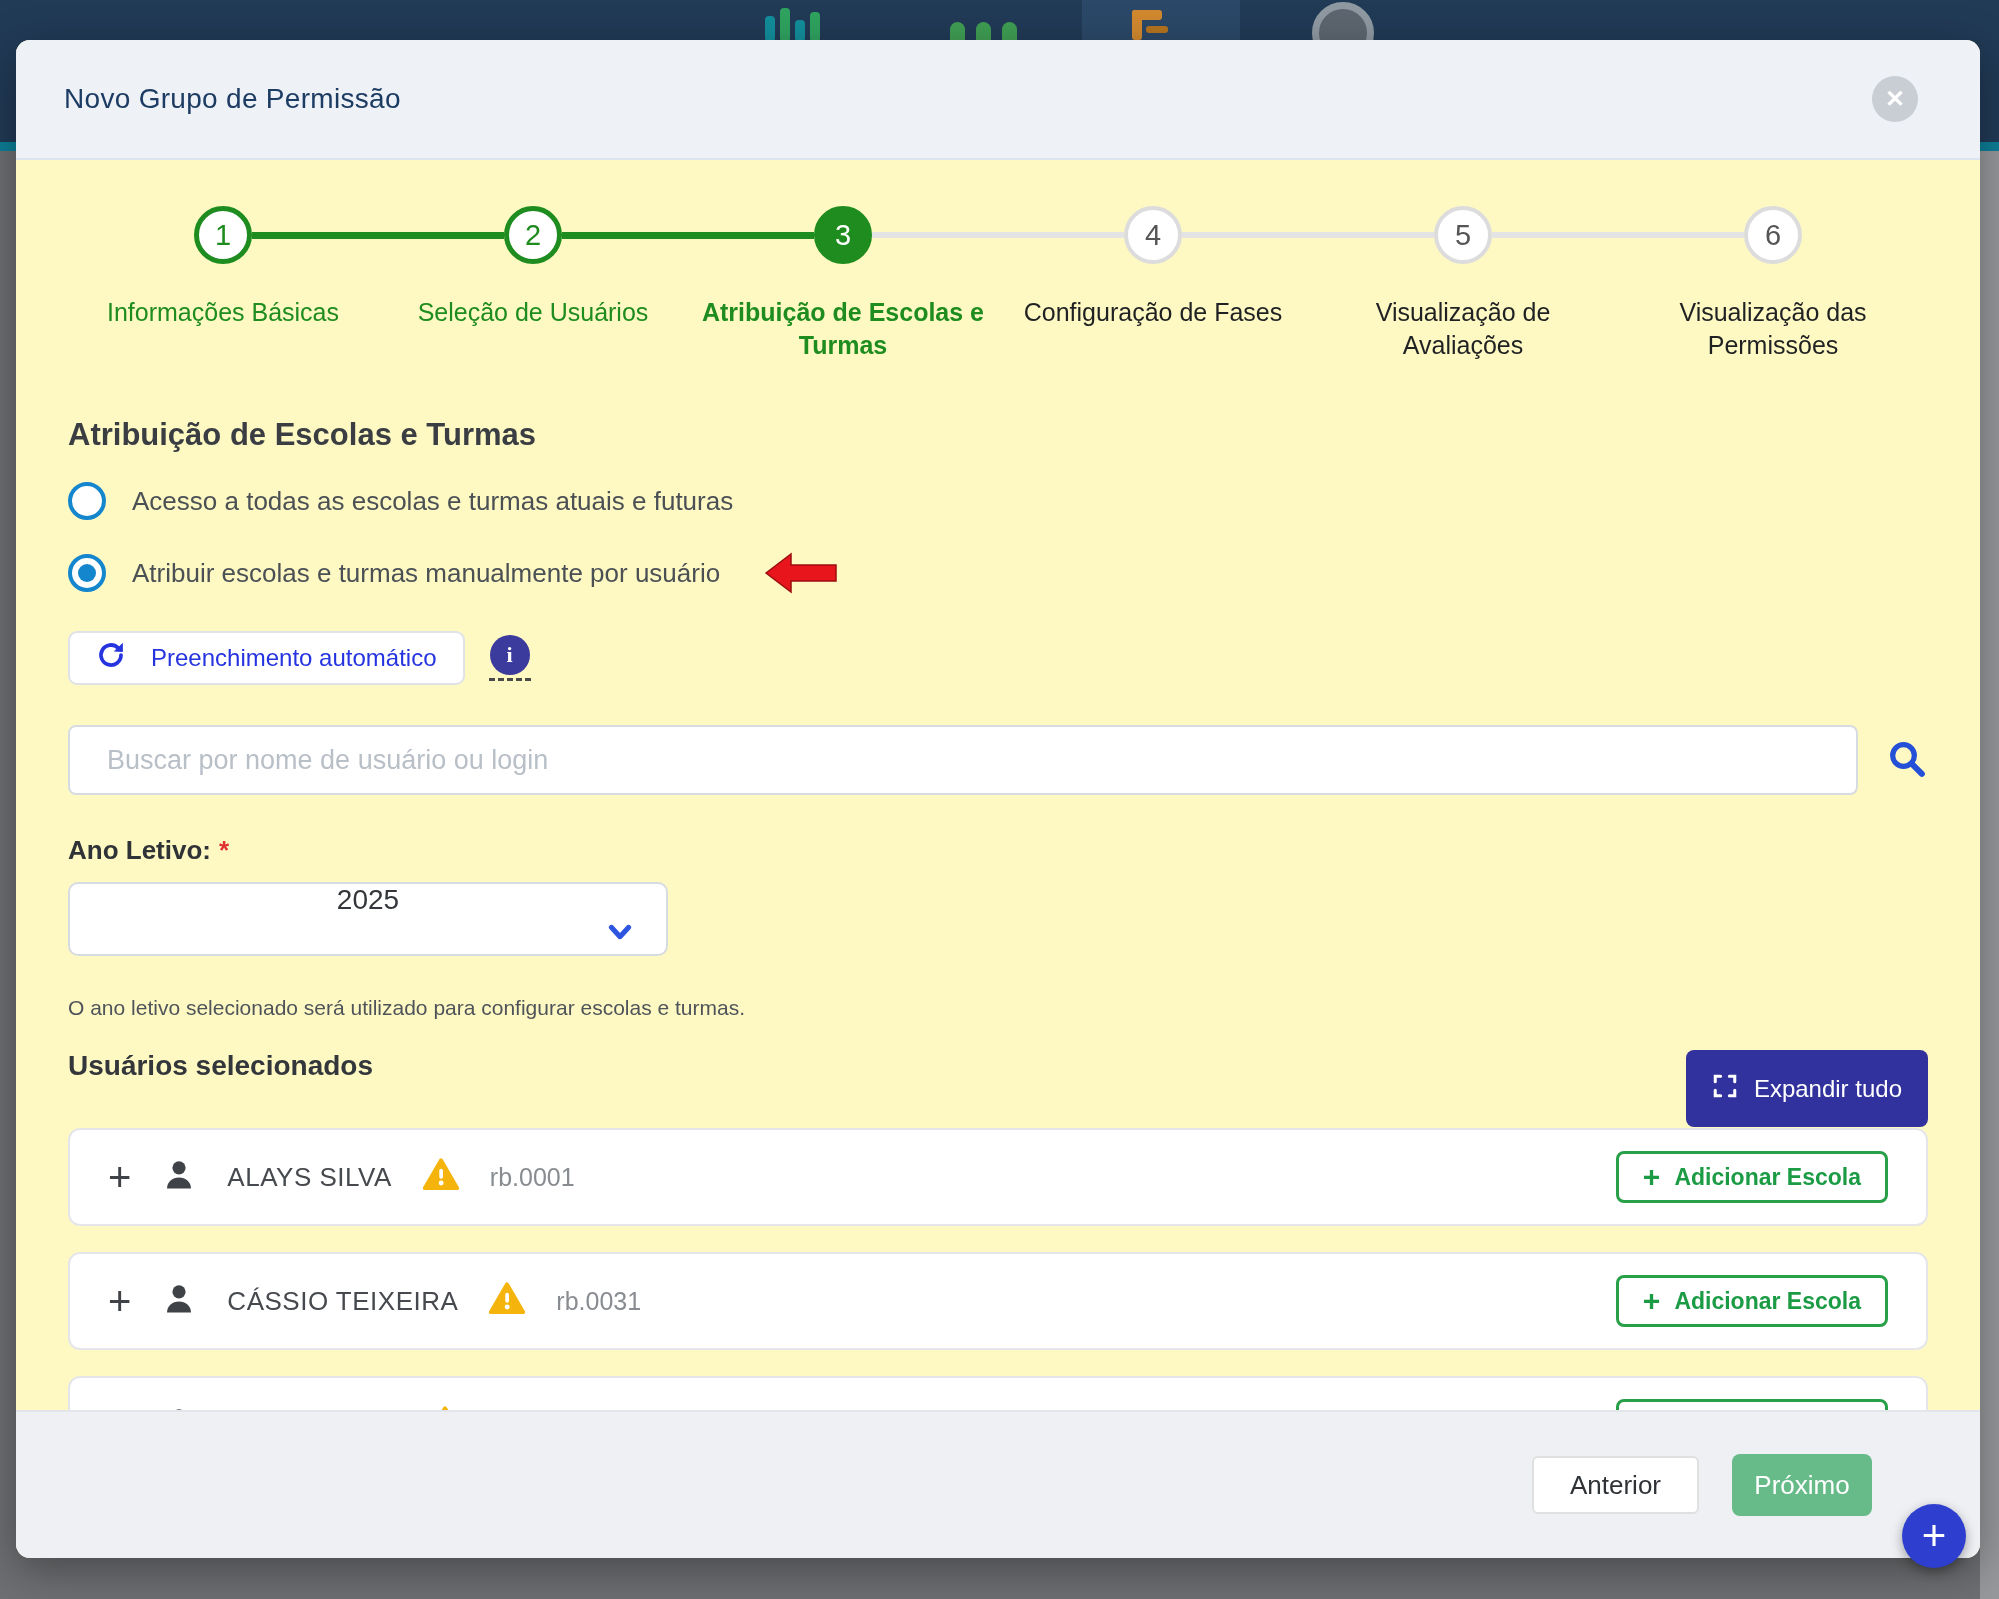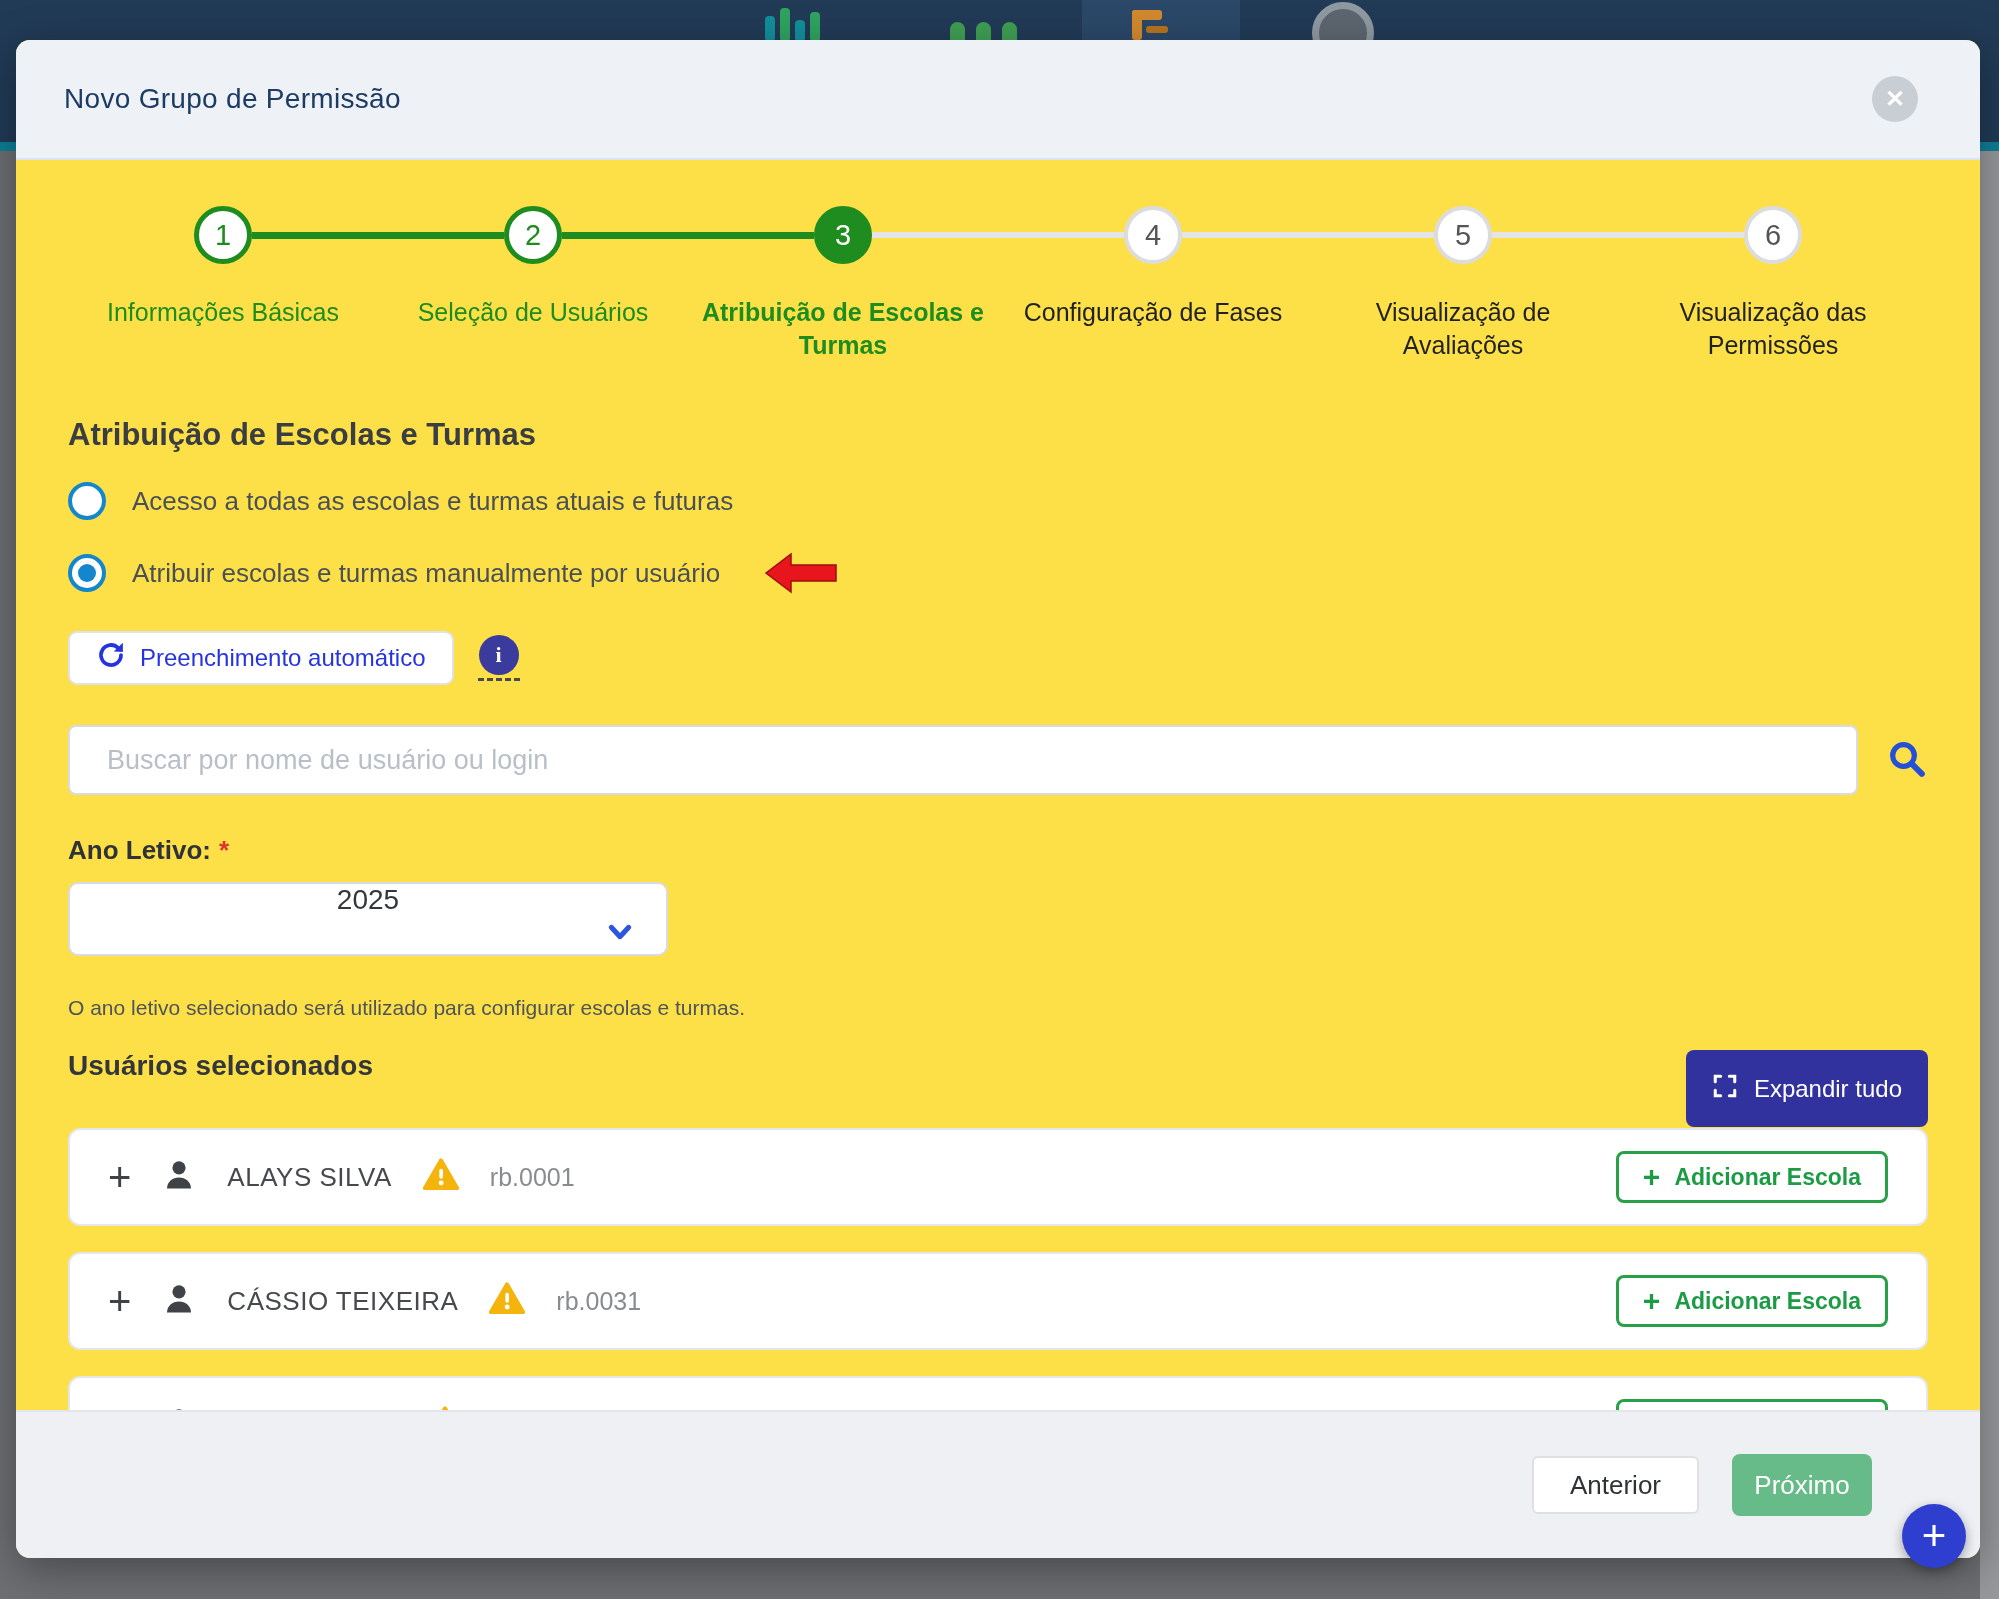--- a/index.html
+++ b/index.html
@@ -15,21 +15,21 @@
 
   .nav-chart  { position:absolute; left:763px; top:4px; }
   .nav-people { position:absolute; left:950px; top:22px; display:flex; gap:11px; }
   .nav-people i { display:block; width:15px; height:26px; border-radius:8px; background:#3f9e53; }
   .nav-tab    { position:absolute; left:1082px; top:0; width:158px; height:42px; background:#2b4868; }
   .nav-tab svg{ position:absolute; left:46px; top:8px; }
   .nav-avatar { position:absolute; left:1312px; top:2px; width:62px; height:62px; border-radius:50%;
                 background:#5d6670; border:7px solid #8f99a2; }
 
   
-  .modal { position:absolute; left:16px; top:40px; width:1964px; height:1518px; background:#fde047;
+  .modal { position:absolute; left:16px; top:40px; width:1964px; height:1518px; background:#fef9c3;
            border-radius:14px; box-shadow:0 12px 44px rgba(0,0,0,.35); overflow:hidden; }
   .modal-header { height:120px; background:#eef1f6; border-bottom:2px solid #dce4f0;
                   display:flex; align-items:center; padding:0 48px; }
   .modal-title  { font-size:28px; color:#1d3c63; letter-spacing:.3px; }
   .close-btn { margin-left:auto; margin-right:14px; width:46px; height:46px; border:none; border-radius:50%;
                background:#c9ced4; color:#fff; font-size:24px; font-weight:bold;
                display:flex; align-items:center; justify-content:center; }
 
   .modal-body { padding:0 52px; position:relative; }
 
@@ -52,21 +52,21 @@
   .section-heading { margin-top:56px; font-size:31px; font-weight:bold; color:#3a3e42; }
 
   .radio-row { display:flex; align-items:center; margin-top:24px; gap:26px; cursor:pointer; height:48px; }
   .radio-outer { width:38px; height:38px; border:4px solid #1486cd; border-radius:50%;
                  display:flex; align-items:center; justify-content:center; flex:none; background:#fff; }
   .radio-outer.selected::after { content:""; width:18px; height:18px; background:#1486cd; border-radius:50%; }
   .radio-label { font-size:26px; color:#4b5055; }
   .arrow-red { margin-left:18px; display:flex; align-items:center; }
 
   .autofill-row { margin-top:34px; display:flex; align-items:center; gap:24px; }
-  .autofill-btn { display:flex; gap:14px; align-items:center; border:2px solid #dfe3e8; background:#fff;
+  .autofill-btn { display:flex; gap:25px; align-items:center; border:2px solid #dfe3e8; background:#fff;
                   border-radius:9px; height:54px; padding:0 26px; color:#2634e0; font-size:24px; }
   .info-wrap { border-bottom:3px dashed #4a4a4a; padding:0 1px 3px; cursor:pointer; }
   .info-icon { width:40px; height:40px; border-radius:50%; background:#3b3b9d; color:#fff; font-size:22px;
                font-weight:bold; font-family:"Liberation Serif", serif; display:flex; align-items:center; justify-content:center; }
 
   .search-row { margin-top:40px; display:flex; align-items:center; gap:28px; }
   .search-input { flex:1; height:70px; border:2px solid #d7dce2; border-radius:8px; font-size:27px;
                   padding:0 37px; color:#444; outline:none; }
   .search-input::placeholder { color:#b9bfc7; }
   .search-btn { background:none; border:none; display:flex; }

